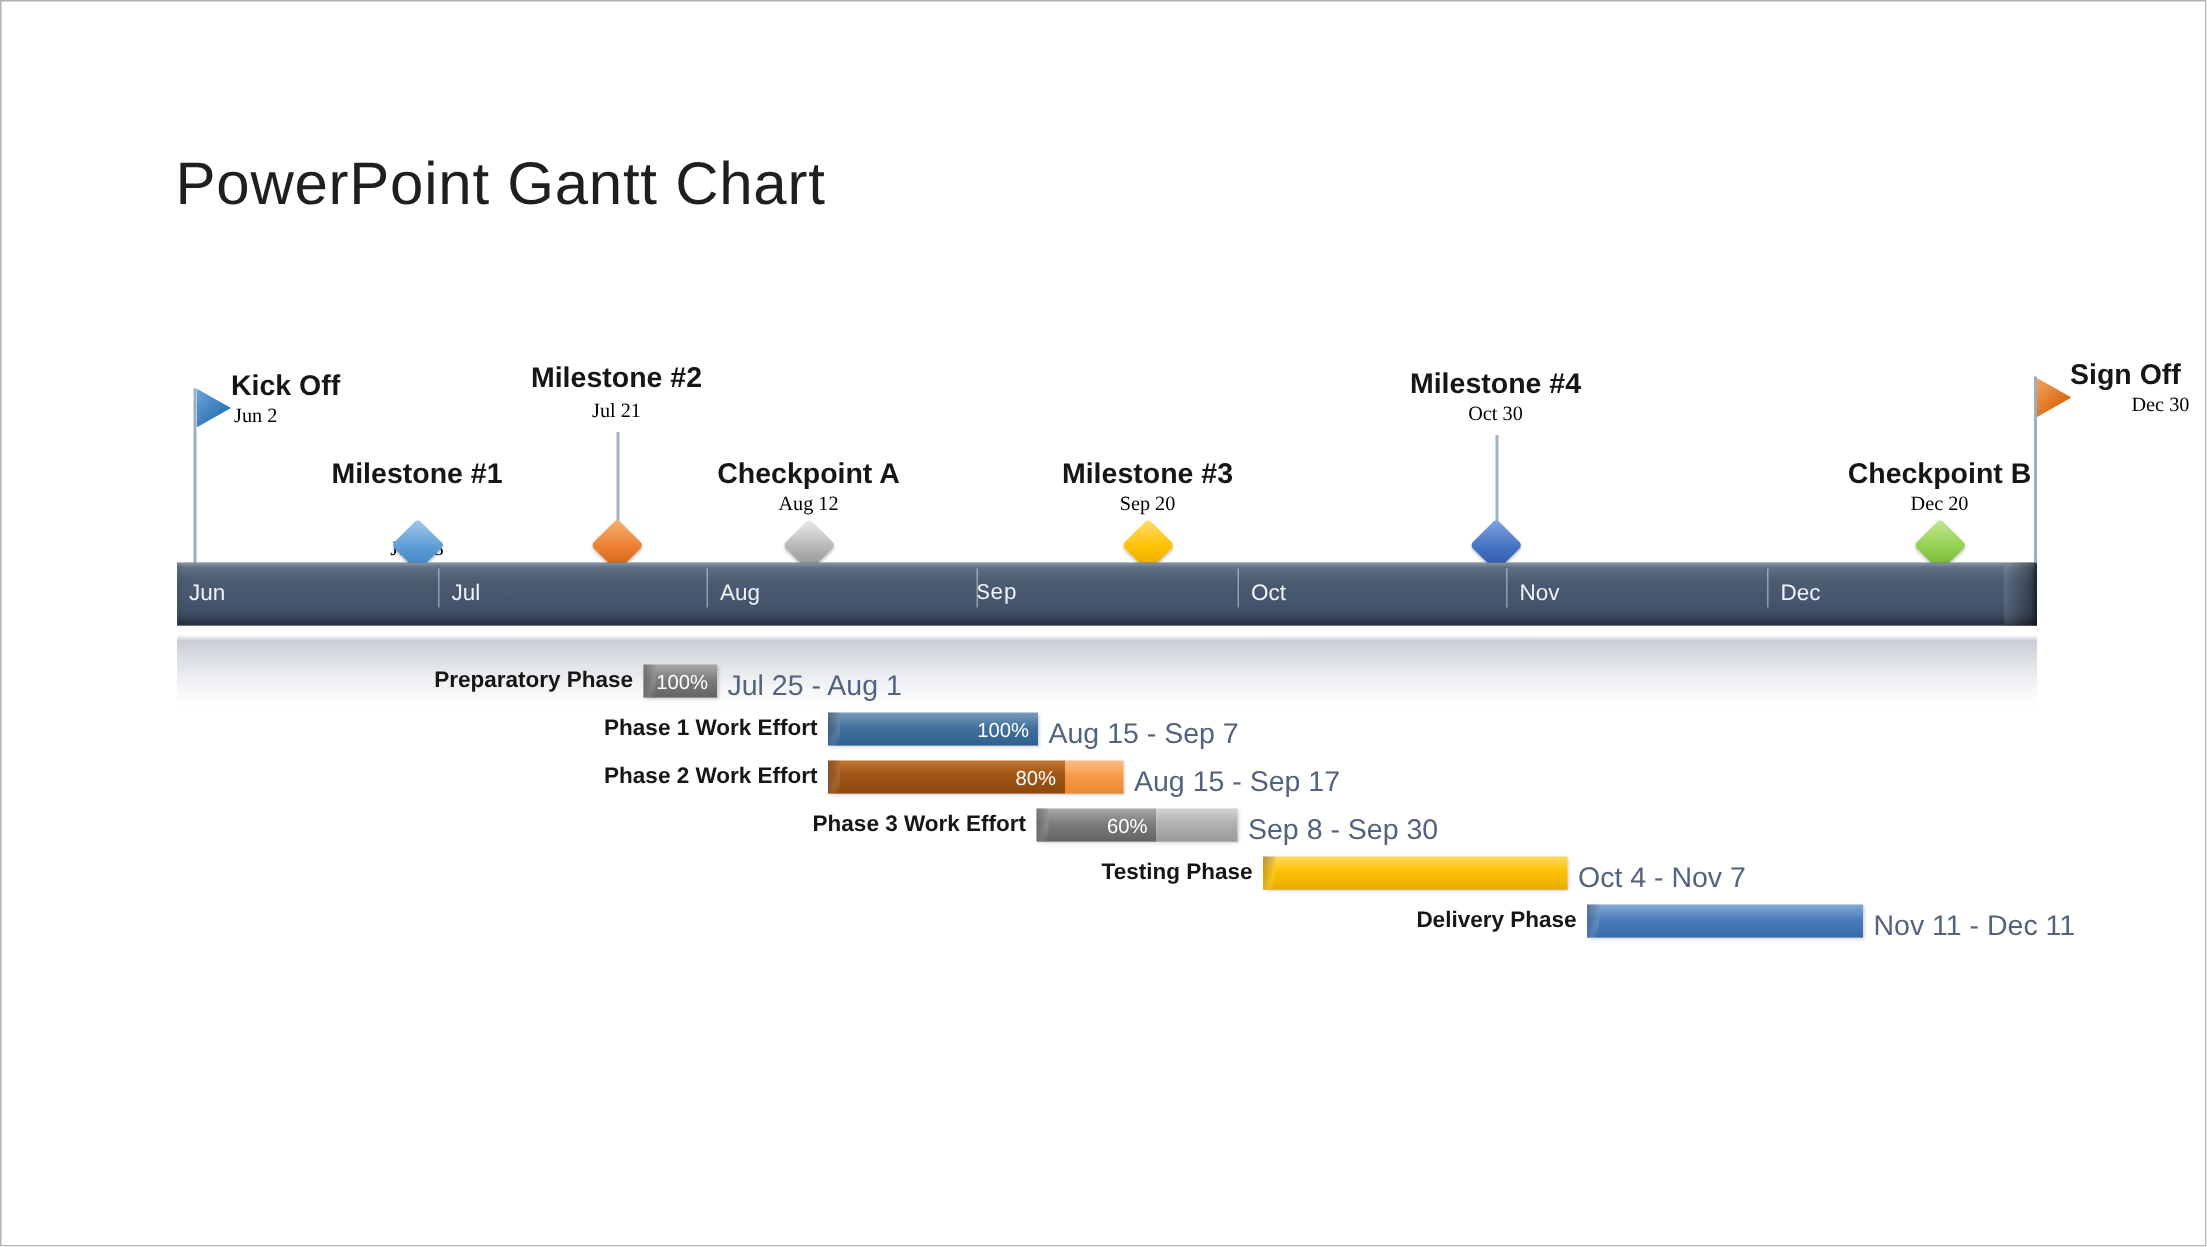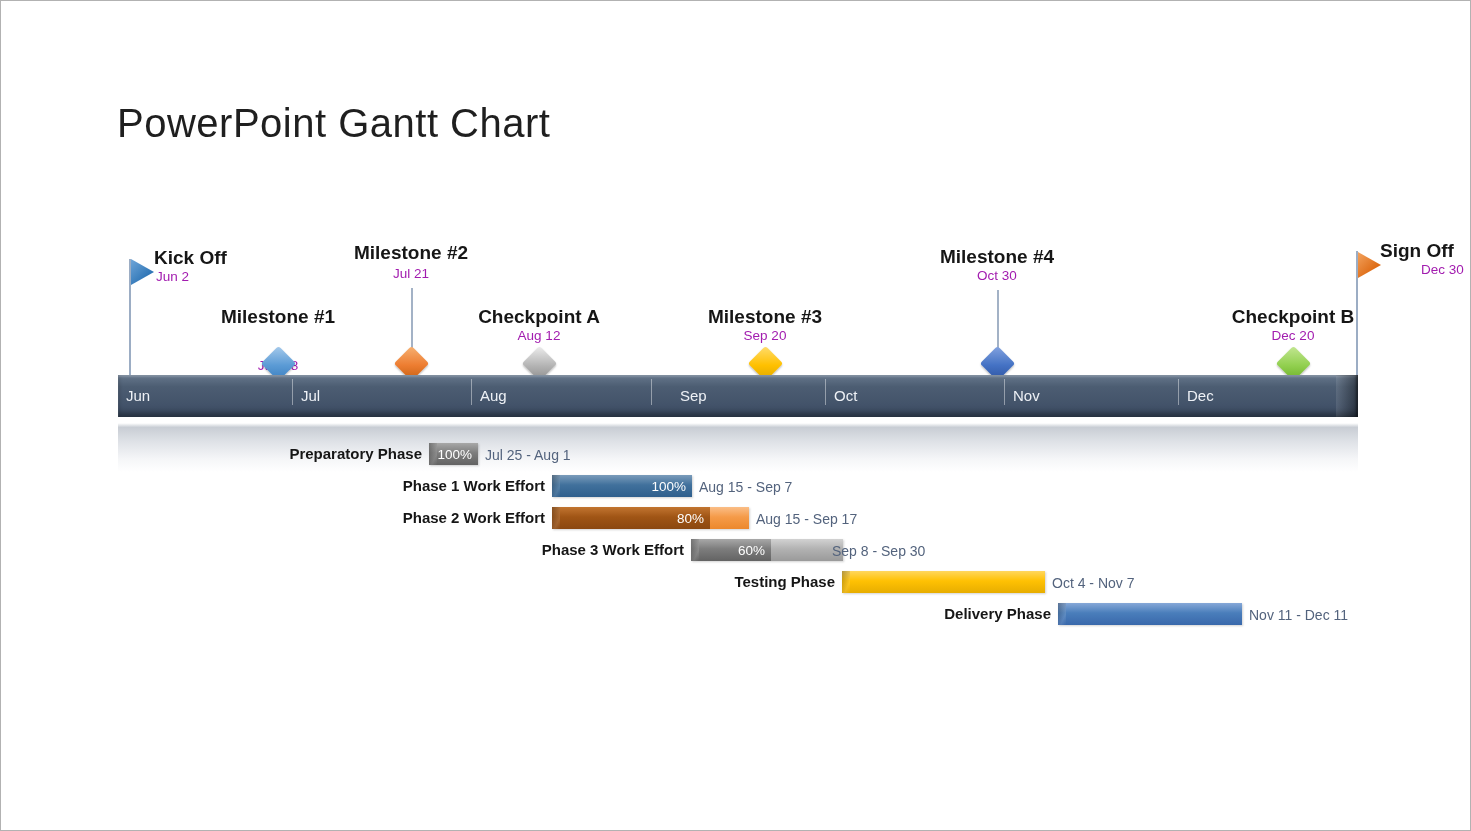--- a/index.html
+++ b/index.html
@@ -18,41 +18,41 @@
         box-shadow:inset -2px 0 2px rgba(0,0,0,.35);}
   .tl-divider{position:absolute;top:4px;width:1px;height:26px;background:rgba(255,255,255,.42);}
   .tl-month{position:absolute;top:12px;font-size:15px;color:#eef1f6;}
   .tl-reflection{position:absolute;left:117px;top:419px;width:1240px;height:52px;
         background:linear-gradient(180deg,#ffffff 0%,#ffffff 6%,#c8cdd4 14%,#dfe2e7 42%,#f5f6f8 75%,#ffffff 100%);}
 
   
   .ms-label{position:absolute;transform:translateX(-50%);white-space:nowrap;
         font-size:19px;font-weight:700;color:#161616;}
   .ms-date{position:absolute;transform:translateX(-50%);white-space:nowrap;
-        font-size:13.5px;color:#a21caf;}
+        font-size:13.5px;color:#000000;font-family:Liberation Serif, serif;}
   .ms-line{position:absolute;width:1.5px;background:#a3b2c6;}
   .diamond{position:absolute;width:25px;height:25px;transform:rotate(45deg);
         border-radius:3px;box-shadow:1px 1px 2px rgba(0,0,0,.25);}
   .d-blue-lt {background:linear-gradient(135deg,#a7cbec 0%,#5b9bd5 55%,#3a7ebf 100%);}
   .d-orange  {background:linear-gradient(135deg,#f7b273 0%,#ed7d31 55%,#c55f11 100%);}
   .d-silver  {background:linear-gradient(135deg,#eeeeee 0%,#b5b5b5 55%,#8b8b8b 100%);}
   .d-gold    {background:linear-gradient(135deg,#ffdd70 0%,#ffc000 55%,#dda700 100%);}
   .d-blue    {background:linear-gradient(135deg,#85a4e0 0%,#4472c4 55%,#2e53a0 100%);}
   .d-green   {background:linear-gradient(135deg,#c4e794 0%,#92d050 55%,#6cb027 100%);}
   .flag{position:absolute;width:23px;height:26px;clip-path:polygon(0 0,100% 50%,0 100%);}
   .f-blue  {background:linear-gradient(135deg,#70a6d9 0%,#2e75b6 70%);}
   .f-orange{background:linear-gradient(135deg,#f3a35e 0%,#dd6a14 70%);}
   .pole{position:absolute;width:1.5px;background:#9cadc4;}
   .ms-label-left{transform:none;}
   .ms-date-left{transform:none;}
 
   
   .task-label{position:absolute;left:0;text-align:right;font-size:15px;
         font-weight:700;color:#161616;white-space:nowrap;}
-  .task-dates{position:absolute;font-size:14px;color:#53637d;white-space:nowrap;}
+  .task-dates{position:absolute;font-size:19px;color:#53637d;white-space:nowrap;}
   .task-bar{position:absolute;height:22px;display:flex;
         box-shadow:inset 0 1px 1px rgba(255,255,255,.45), inset 0 -3px 4px rgba(0,0,0,.28),
                    1px 1px 2px rgba(0,0,0,.18);}
   .task-bar::before{content:"";position:absolute;left:0;top:0;width:8px;height:100%;
         background:linear-gradient(115deg,rgba(0,0,0,.30),rgba(255,255,255,.12) 70%,transparent);}
   .fill,.rest{display:flex;align-items:center;justify-content:flex-end;height:100%;}
   .pct{color:#ffffff;font-size:13.5px;padding-right:6px;}
   .c-gray   {background:linear-gradient(180deg,#a8a8a8 0%,#7d7d7d 45%,#636363 100%);}
   .c-grayLt {background:linear-gradient(180deg,#d2d2d2 0%,#b2b2b2 45%,#9a9a9a 100%);}
   .c-steel  {background:linear-gradient(180deg,#7b9cbb 0%,#41719c 45%,#2f5f8d 100%);}
@@ -117,21 +117,21 @@
     <div class="pole" style="left:1355px;top:250px;height:124px;"></div>
     <div class="flag f-orange" style="left:1357px;top:251px;"></div>
     <div class="ms-label ms-label-left" style="left:1379px;top:239px;">Sign Off</div>
     <div class="ms-date ms-date-left" style="left:1420px;top:261px;">Dec 30</div>
   </div>
 
   <div class="tl-bar">
     <div class="tl-month" style="left:8px;">Jun</div>
     <div class="tl-month" style="left:183px;">Jul</div>
     <div class="tl-month" style="left:362px;">Aug</div>
-    <div class="tl-month" style="left:562px;">Sep</div>
+    <div class="tl-month" style="left:533px;font-family:Liberation Mono, monospace;">Sep</div>
     <div class="tl-month" style="left:716px;">Oct</div>
     <div class="tl-month" style="left:895px;">Nov</div>
     <div class="tl-month" style="left:1069px;">Dec</div>
     <div class="tl-divider" style="left:174px;"></div>
     <div class="tl-divider" style="left:353px;"></div>
     <div class="tl-divider" style="left:533px;"></div>
     <div class="tl-divider" style="left:707px;"></div>
     <div class="tl-divider" style="left:886px;"></div>
     <div class="tl-divider" style="left:1060px;"></div>
     <div class="tl-bar-end"></div>
@@ -164,21 +164,21 @@
       <div class="fill c-rust" style="width:158px;">
         <span class="pct">80%</span>
       </div>
       <div class="rest c-orangeLt" style="flex:1;"></div>
     </div>
     <div class="task-dates" style="left:755px;top:510px;">Aug 15 - Sep 17</div>
   </div>
 
   <div>
     <div class="task-label" style="width:683px;top:540px;">Phase 3 Work Effort</div>
-    <div class="task-bar" style="left:690px;top:538px;width:152px;">
+    <div class="task-bar" style="left:690px;top:538px;width:134px;">
       <div class="fill c-gray" style="width:80px;">
         <span class="pct">60%</span>
       </div>
       <div class="rest c-grayLt" style="flex:1;"></div>
     </div>
     <div class="task-dates" style="left:831px;top:542px;">Sep 8 - Sep 30</div>
   </div>
 
   <div>
     <div class="task-label" style="width:834px;top:572px;">Testing Phase</div>

